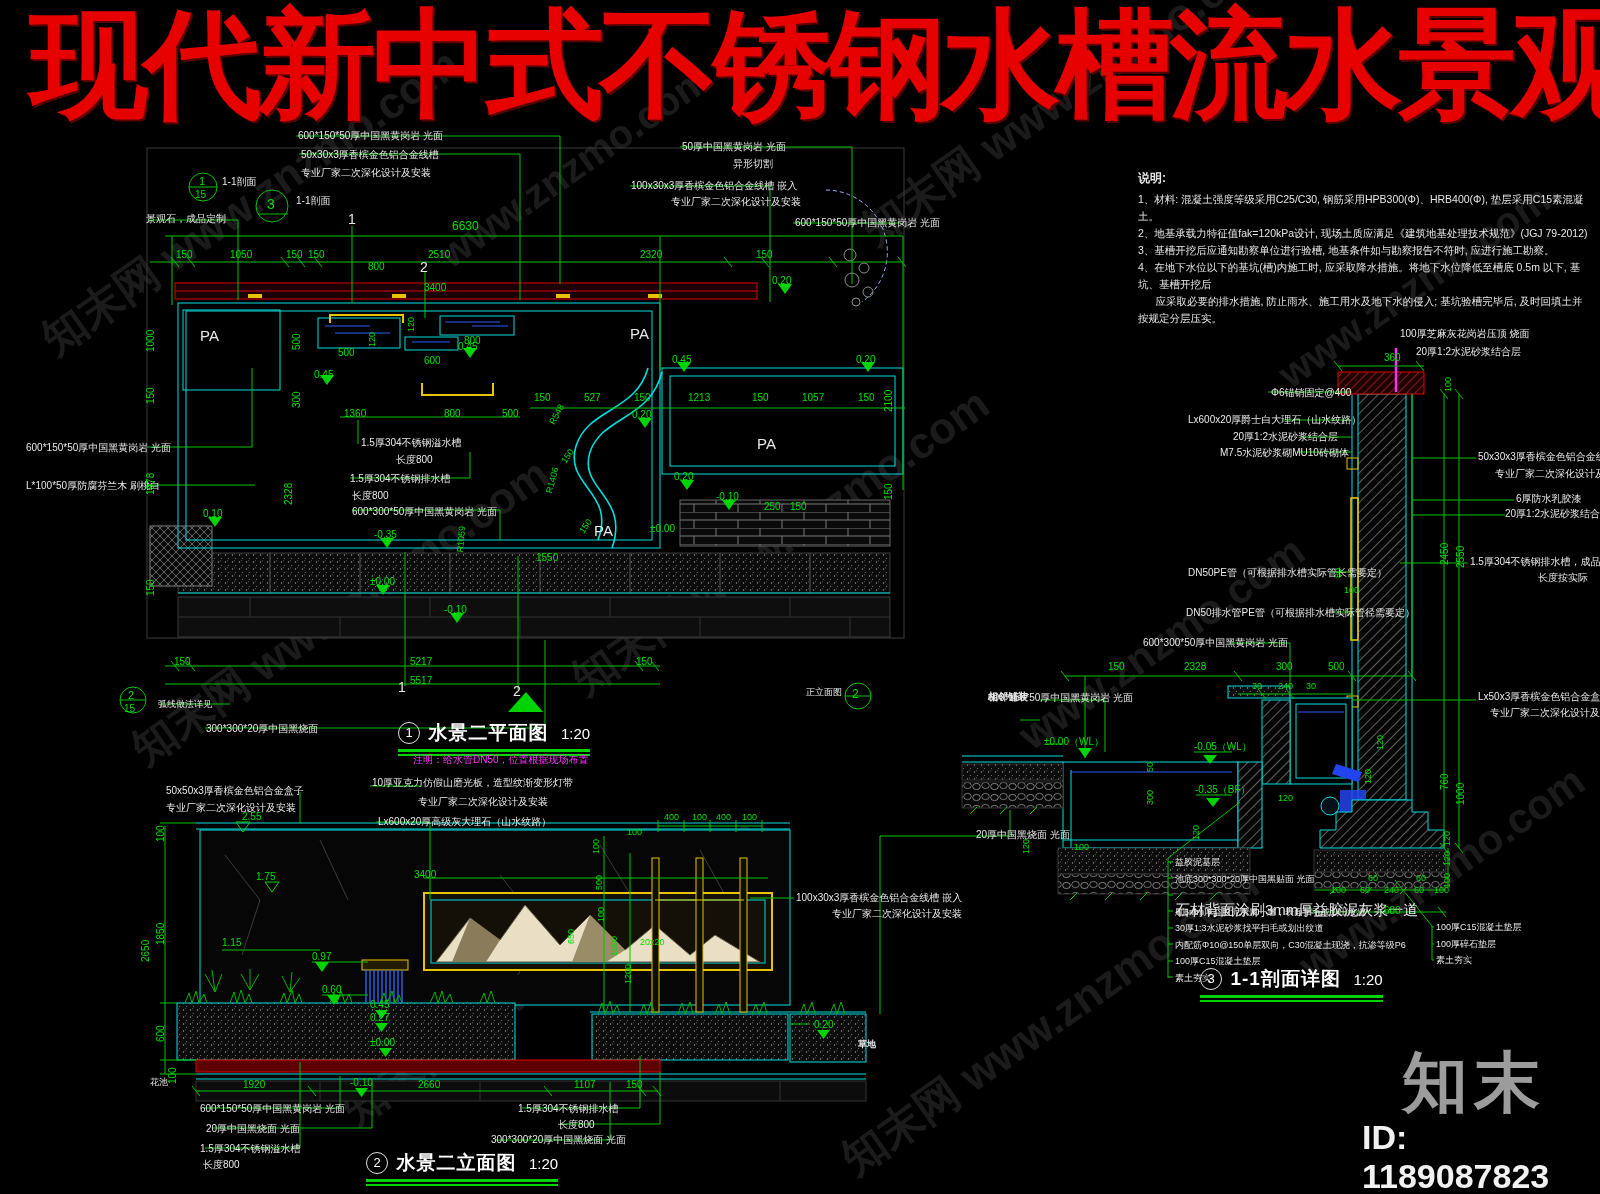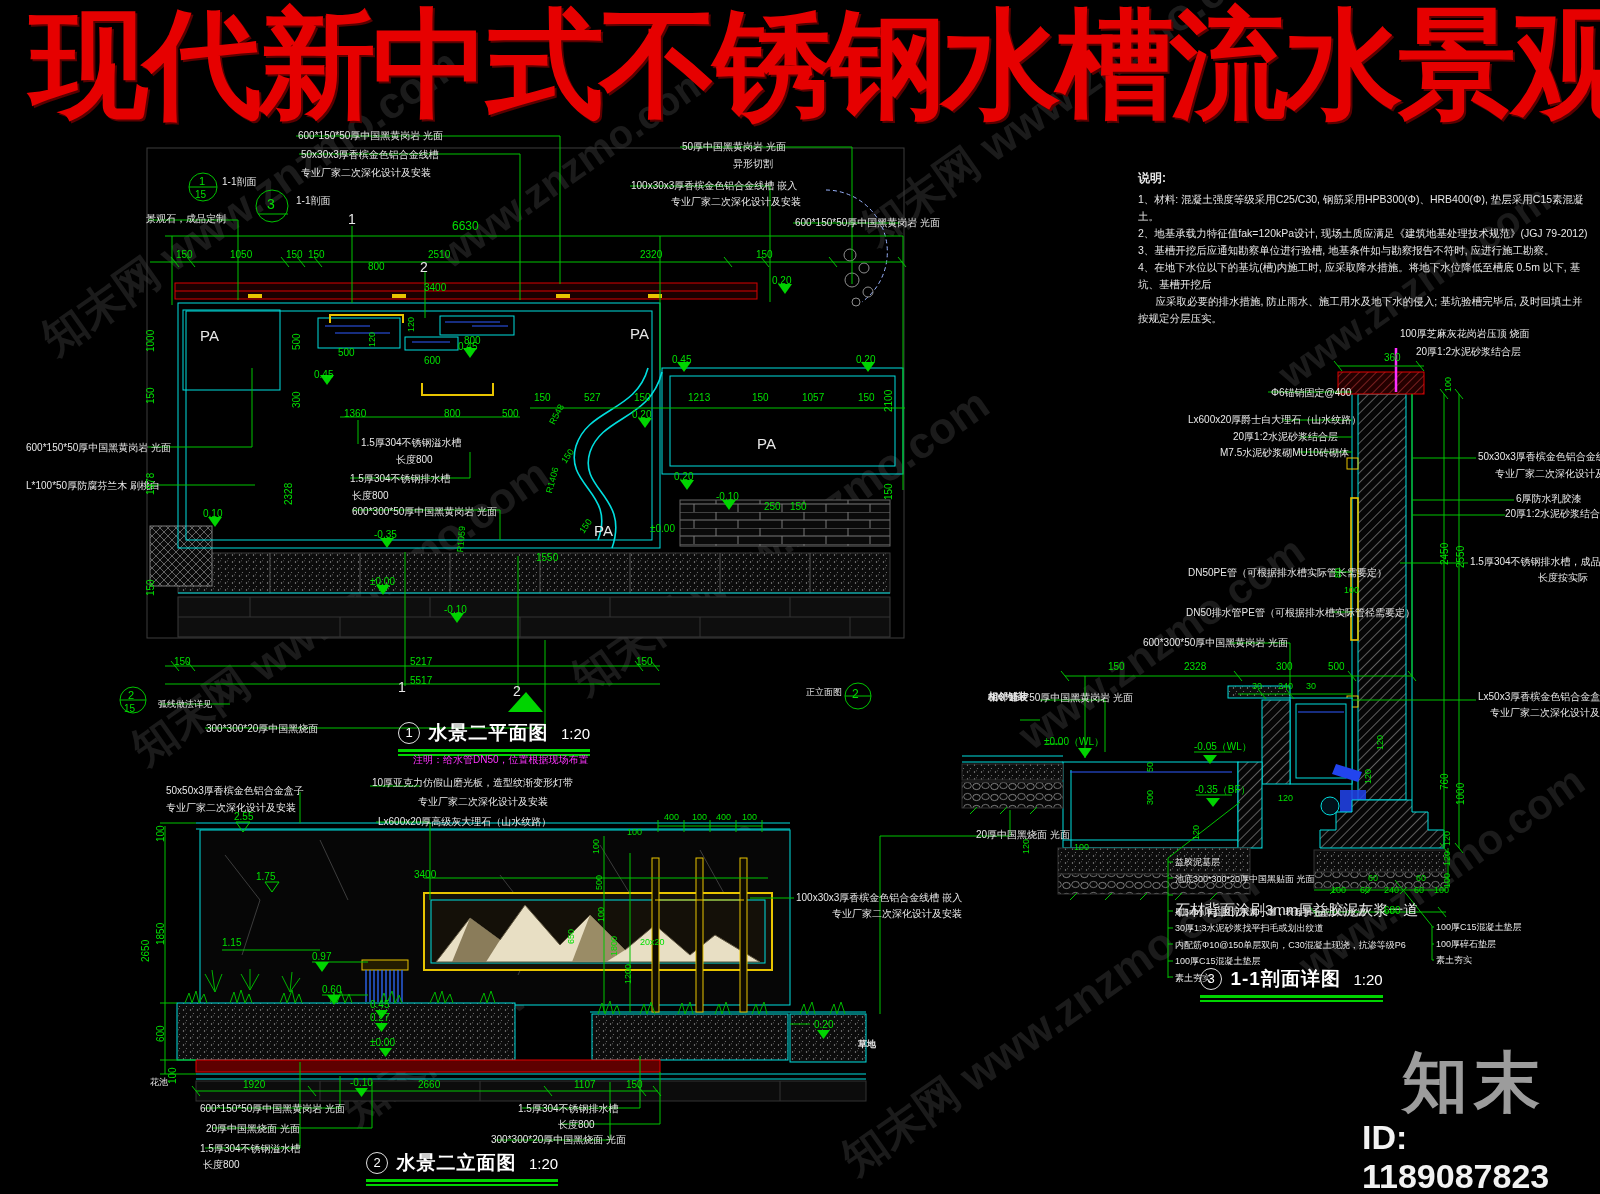--- a/index.html
+++ b/index.html
@@ -419,21 +419,21 @@
       <span class="anno c-w" style="left: 976px; top: 830px;">20厚中国黑烧面 光面</span>
       <span class="anno c-w" style="left: 150px; top: 1078px; font-size: 9px;">花池</span>
       <span class="anno c-w" style="left: 858px; top: 1040px; font-size: 9px; font-weight: bold;">草地</span>
       <span class="anno c-w" style="left: 200px; top: 1104px;">600*150*50厚中国黑黄岗岩 光面</span>
       <span class="anno c-w" style="left: 206px; top: 1124px;">20厚中国黑烧面 光面</span>
       <span class="anno c-w" style="left: 200px; top: 1144px;">1.5厚304不锈钢溢水槽</span>
       <span class="anno c-w" style="left: 203px; top: 1160px;">长度800</span>
       <span class="anno c-w" style="left: 518px; top: 1104px;">1.5厚304不锈钢排水槽</span>
       <span class="anno c-w" style="left: 558px; top: 1120px;">长度800</span>
       <span class="anno c-w" style="left: 491px; top: 1135px;">300*300*20厚中国黑烧面 光面</span>
-      <span class="anno c-g" style="left: 234px; top: 812px; text-align: right;">2.55</span>
+      <span class="anno c-g" style="left: 242px; top: 812px; text-align: right;">2.55</span>
       <span class="anno c-g" style="left: 256px; top: 872px;">1.75</span>
       <span class="anno c-g" style="left: 222px; top: 938px;">1.15</span>
       <span class="anno c-g" style="left: 312px; top: 952px;">0.97</span>
       <span class="anno c-g" style="left: 322px; top: 985px;">0.60</span>
       <span class="anno c-g" style="left: 370px; top: 1000px;">0.45</span>
       <span class="anno c-g" style="left: 370px; top: 1013px;">0.27</span>
       <span class="anno c-g" style="left: 370px; top: 1038px;">±0.00</span>
       <span class="anno c-g" style="left: 350px; top: 1078px;">-0.10</span>
       <span class="anno c-g" style="left: 814px; top: 1020px;">0.20</span>
       <span class="anno c-g" style="left: 414px; top: 870px;">3400</span>

